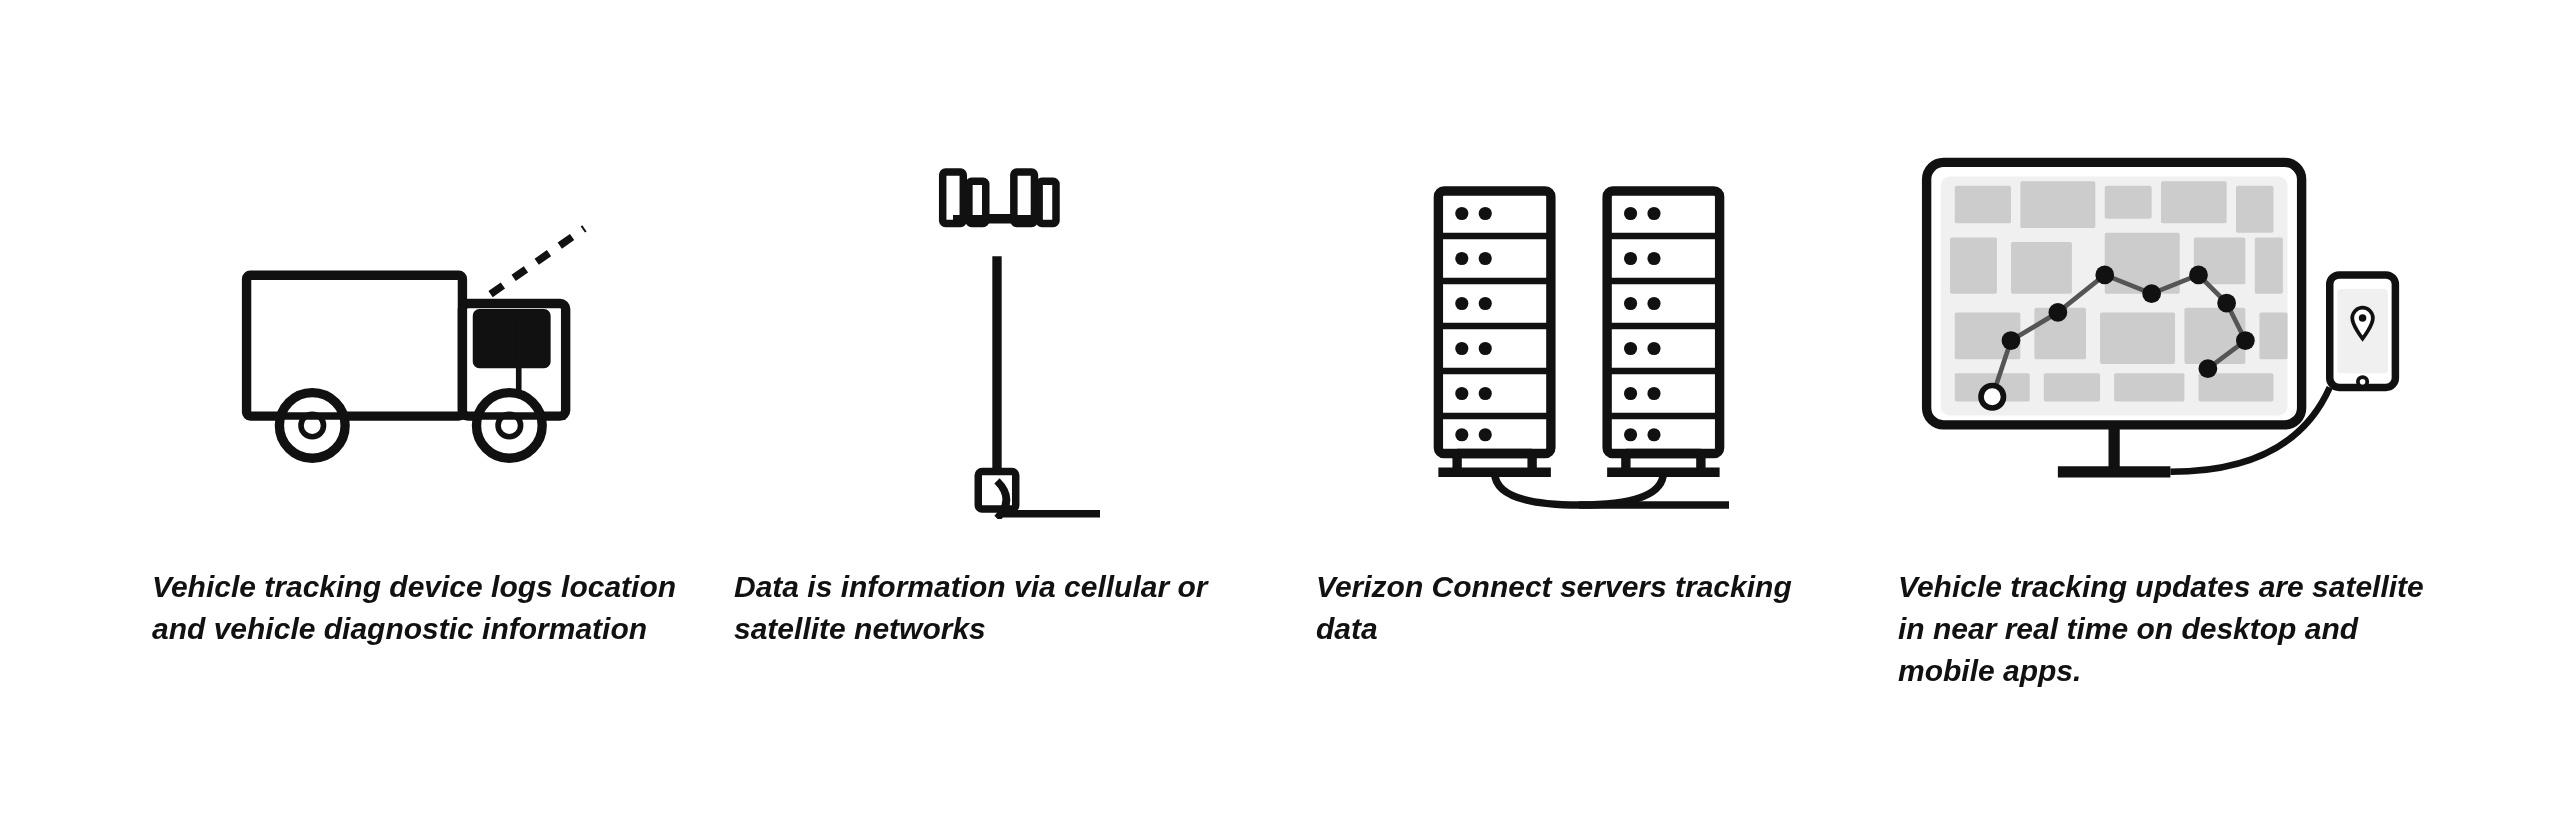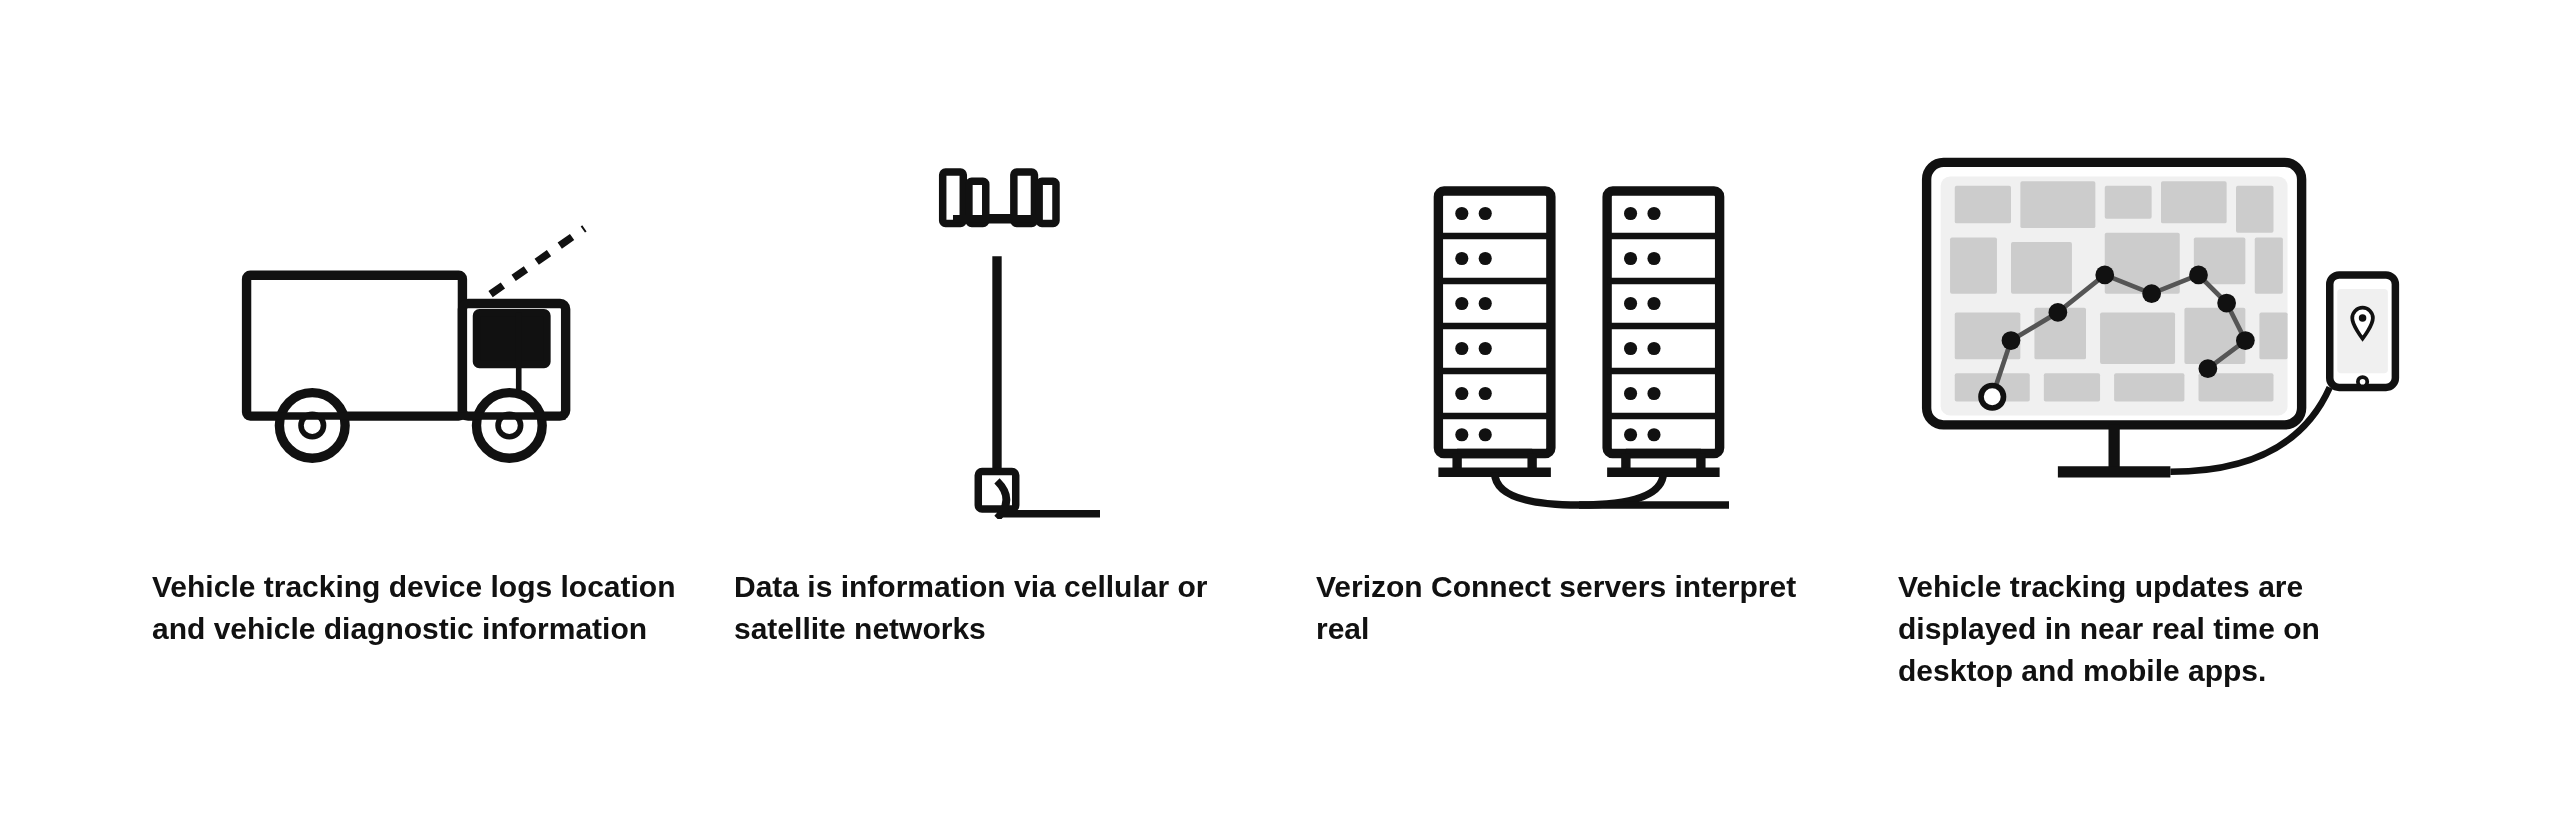--- a/index.html
+++ b/index.html
@@ -14,20 +14,21 @@
       justify-content: center;
     }
     .diagram-container {
       display: flex;
       flex-direction: row;
       align-items: flex-start;
       justify-content: center;
       width: 2440px;
       padding: 38px 56px;
       gap: 0;
+      font-style: italic;
     }
     .step {
       display: flex;
       flex-direction: column;
       align-items: flex-start;
       flex: 1;
       padding: 0 28px;
     }
     .icon-area {
       width: 100%;
@@ -169,21 +170,21 @@
         <line x1="210" y1="300" x2="290" y2="300" stroke="#111" stroke-width="10"></line>
         <line x1="210" y1="300" x2="210" y2="320" stroke="#111" stroke-width="10"></line>
         <line x1="290" y1="300" x2="290" y2="320" stroke="#111" stroke-width="10"></line>
         <line x1="190" y1="320" x2="310" y2="320" stroke="#111" stroke-width="10"></line>
 
         <path d="M70 320 Q70 355 160 355 Q250 355 250 320" stroke="#111" stroke-width="8" fill="none"></path>
 
         <line x1="160" y1="355" x2="320" y2="355" stroke="#111" stroke-width="8"></line>
       </svg>
     </div>
-    <p class="caption">Verizon Connect servers interpret real</p>
+    <p class="caption">Verizon Connect servers tracking data</p>
   </div>
 
   <div class="step">
     <div class="icon-area">
       <svg class="monitor-svg" viewBox="0 0 520 400" fill="none" xmlns="http://www.w3.org/2000/svg">
 
         <rect x="10" y="10" width="400" height="280" rx="18" stroke="#111" stroke-width="10" fill="white"></rect>
 
         <line x1="210" y1="290" x2="210" y2="340" stroke="#111" stroke-width="12"></line>
 
@@ -228,17 +229,17 @@
         <rect x="448" y="145" width="54" height="90" rx="4" fill="#f0f0f0"></rect>
 
         <path d="M475,165 C469,165 464,170 464,176 C464,184 475,198 475,198 C475,198 486,184 486,176 C486,170 481,165 475,165 Z" stroke="#111" stroke-width="4" fill="white"></path>
         <circle cx="475" cy="176" r="4" fill="#111"></circle>
 
         <circle cx="475" cy="244" r="5" stroke="#111" stroke-width="4" fill="white"></circle>
 
         <path d="M270 340 Q400 340 440 250" stroke="#111" stroke-width="7" fill="none"></path>
       </svg>
     </div>
-    <p class="caption">Vehicle tracking updates are displayed in near real time on desktop and mobile apps.</p>
+    <p class="caption">Vehicle tracking updates are satellite in near real time on desktop and mobile apps.</p>
   </div>
 
 </div>
 
 
 </body></html>

